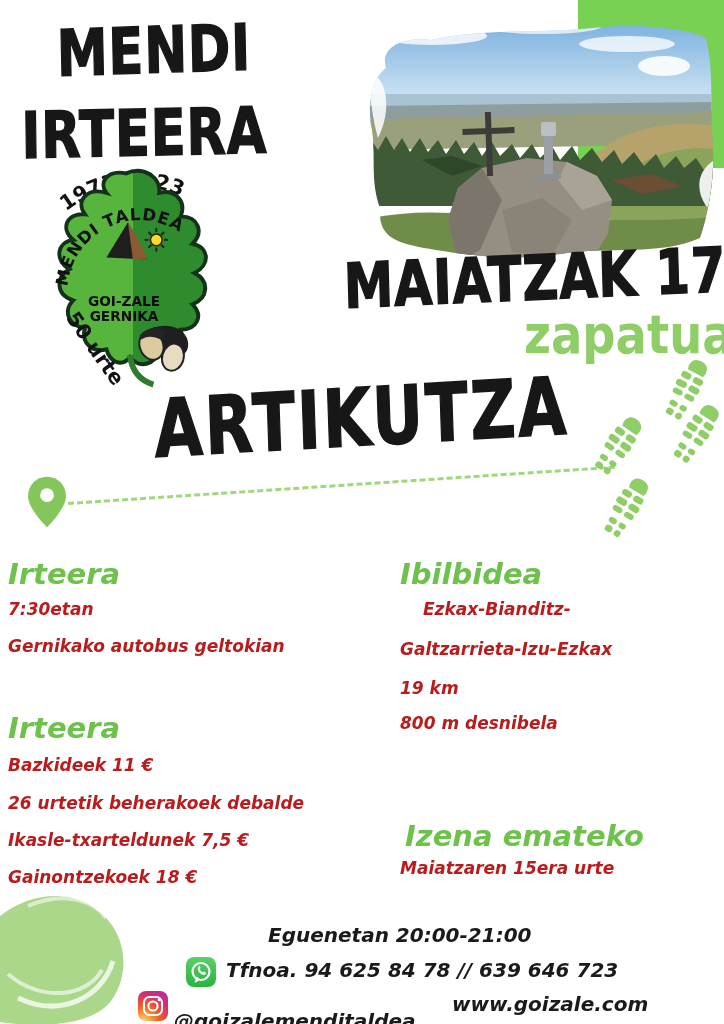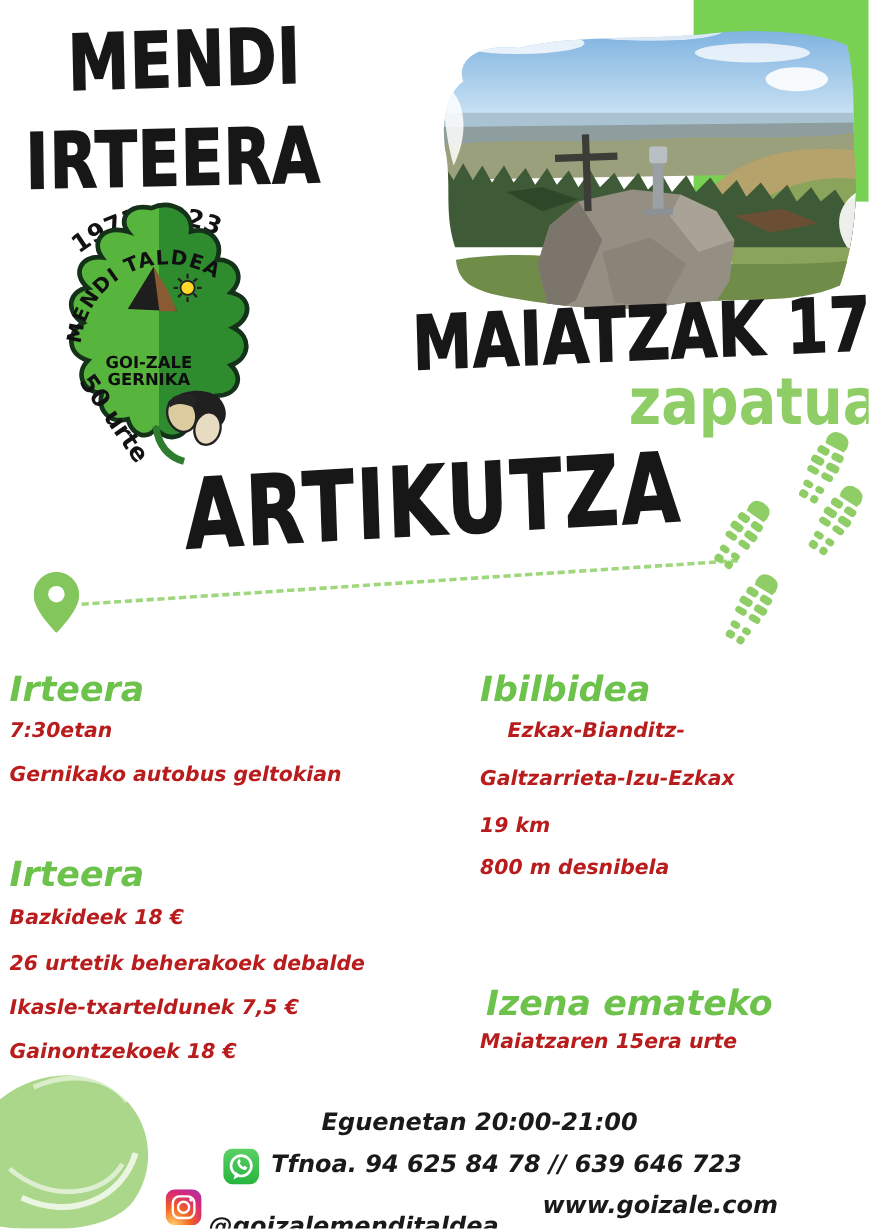--- a/index.html
+++ b/index.html
@@ -186,21 +186,21 @@
   <div class="body-line" style="left:8px;top:601px;">7:30etan</div>
   <div class="body-line" style="left:8px;top:638px;">Gernikako autobus geltokian</div>
 
   <div class="h-green" style="left:400px;top:560px;">Ibilbidea</div>
   <div class="body-line" style="left:400px;top:601px;margin-left:23px;">Ezkax-Bianditz-</div>
   <div class="body-line" style="left:400px;top:641px;">Galtzarrieta-Izu-Ezkax</div>
   <div class="body-line" style="left:400px;top:680px;">19 km</div>
   <div class="body-line" style="left:400px;top:715px;">800 m desnibela</div>
 
   <div class="h-green" style="left:8px;top:714px;">Irteera</div>
-  <div class="body-line" style="left:8px;top:757px;">Bazkideek 18 €</div>
+  <div class="body-line" style="left:8px;top:757px;">Bazkideek 11 €</div>
   <div class="body-line" style="left:8px;top:795px;">26 urtetik beherakoek debalde</div>
   <div class="body-line" style="left:8px;top:832px;">Ikasle-txarteldunek 7,5 €</div>
   <div class="body-line" style="left:8px;top:869px;">Gainontzekoek 18 €</div>
 
   <div class="h-green" style="left:405px;top:822px;">Izena emateko</div>
   <div class="body-line" style="left:400px;top:860px;">Maiatzaren 15era urte</div>
 
   <svg class="blob-svg" viewBox="0 0 152 148">
     <path d="M0,40 C30,16 72,13 97,34 C126,55 132,96 111,125 C92,150 40,152 0,146 Z" fill="#abd78b"></path>
     <path d="M18,122 C60,142 102,122 113,85" stroke="#ffffff" stroke-width="5" fill="none" opacity=".75"></path>

